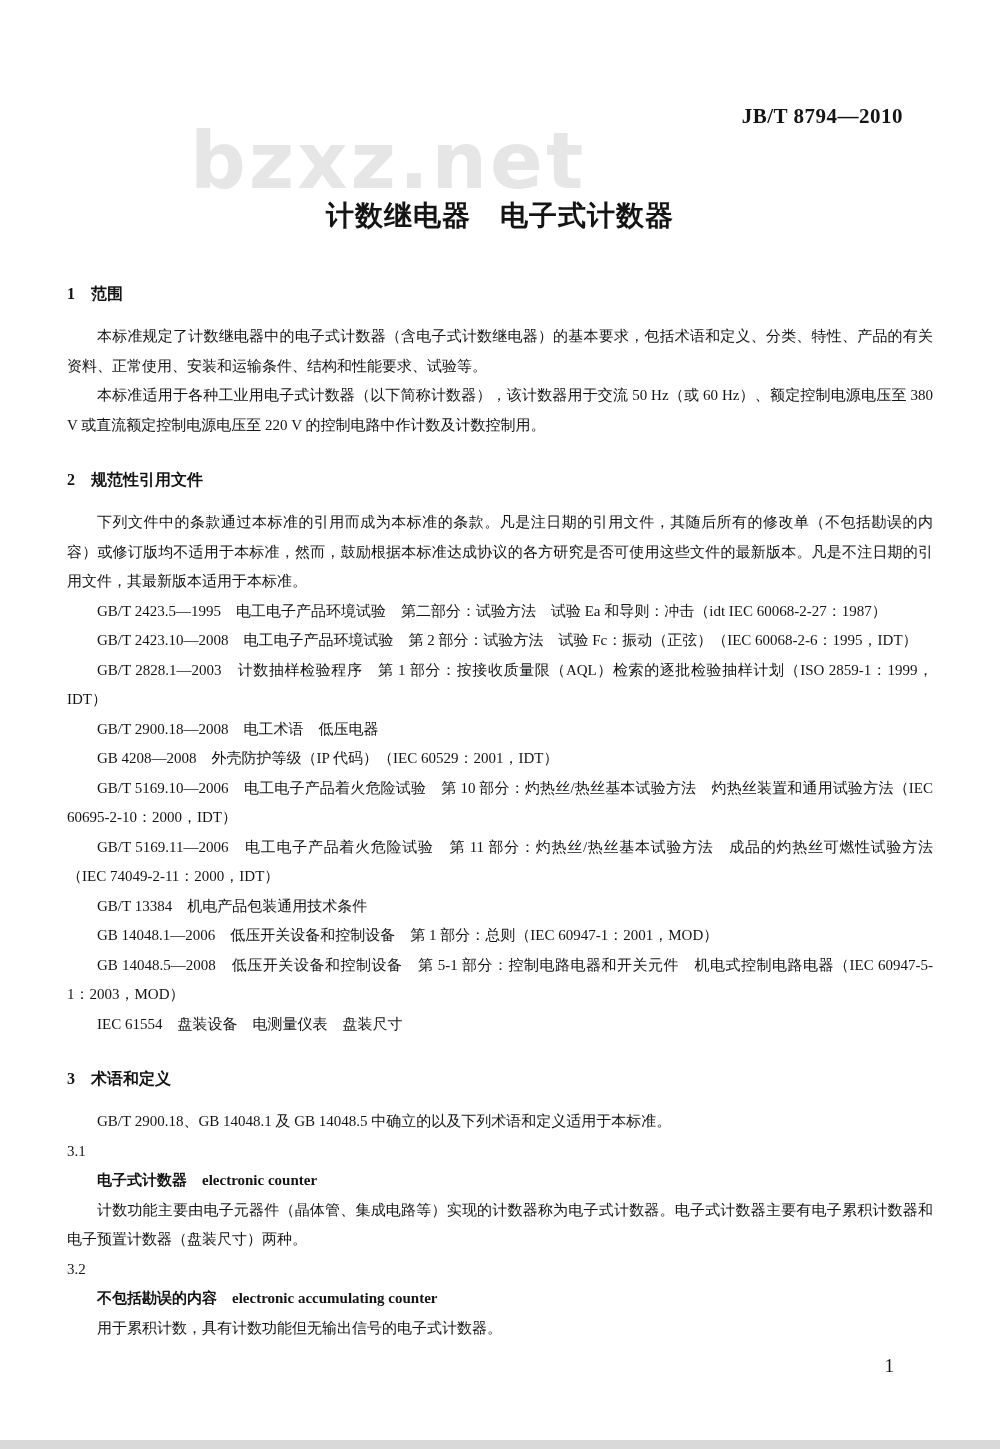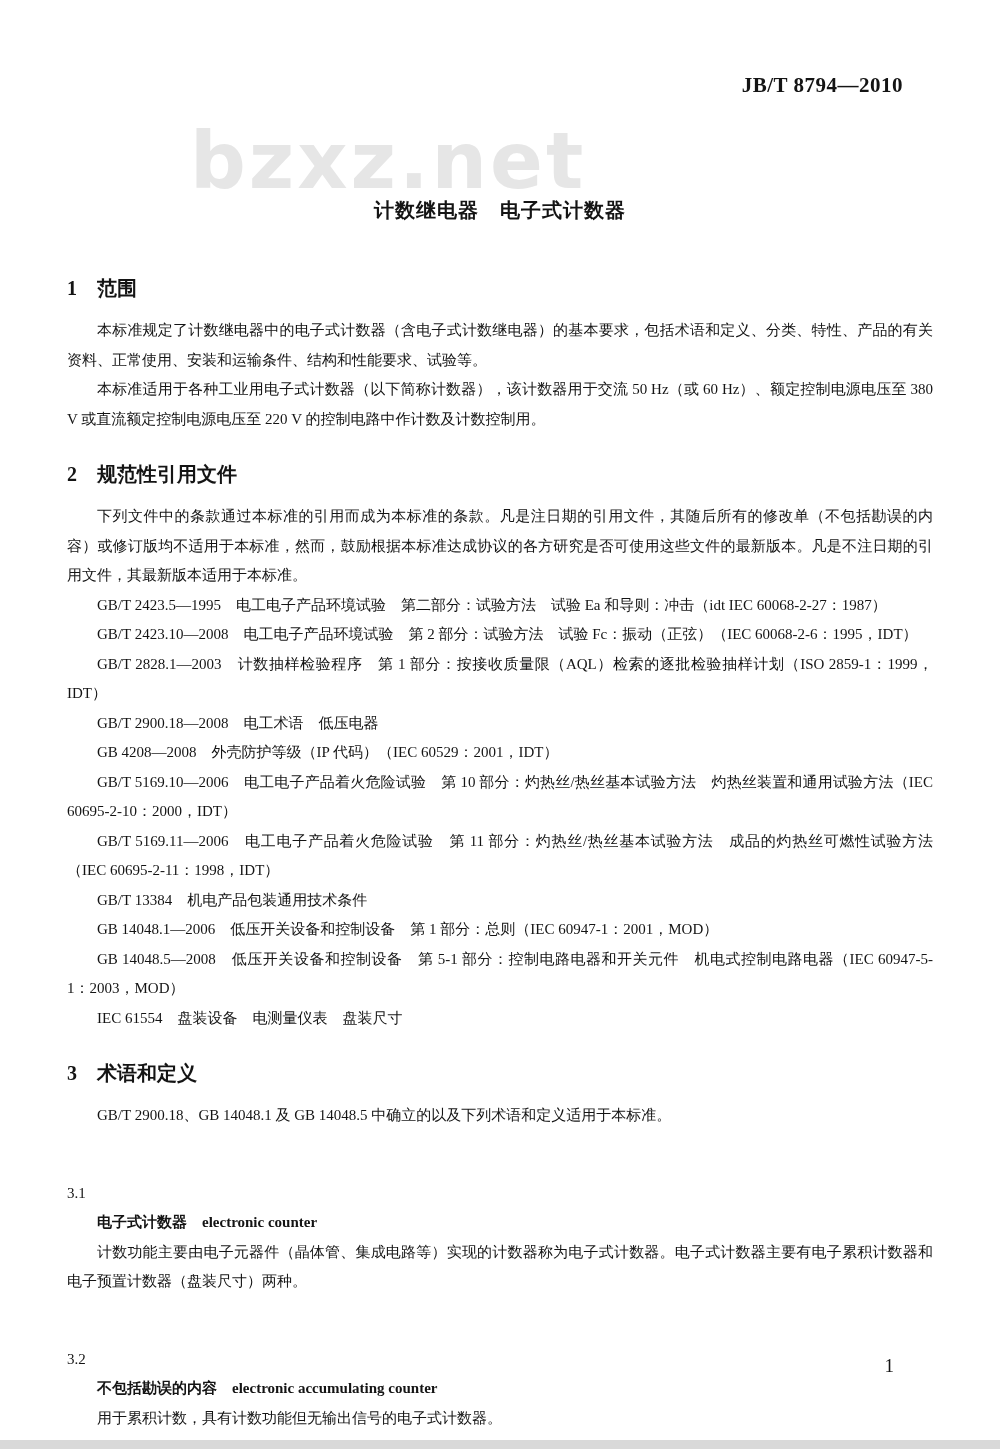--- a/index.html
+++ b/index.html
@@ -23,50 +23,50 @@
     user-select:none;
   }
   .content {
     position:absolute;
     left:67px; top:0;
     width:866px;
     z-index:1;
   }
   .doc-number {
     text-align:right;
-    padding-top:73px;
+    padding-top:104px;
     padding-right:30px;
     font-weight:bold;
     font-size:21px;
     letter-spacing:0.5px;
   }
   .title {
     text-align:center;
     font-weight:bold;
-    font-size:20px;
+    font-size:28px;
     letter-spacing:1px;
-    margin-top:94px;
+    margin-top:69px;
     line-height:36px;
   }
   .sec-heading {
     font-weight:bold;
-    font-size:20px;
+    font-size:16px;
     line-height:28px;
     margin-top:26px;
     margin-bottom:14px;
   }
   .sec-heading.first { margin-top:46px; }
   p.para, p.flat, p.term-title {
     margin:0;
     font-size:15px;
     line-height:29.5px;
     text-align:justify;
   }
   p.para { text-indent:2em; }
-  p.flat { text-indent:0;margin-top:48px; }
+  p.flat { text-indent:0; }
   p.term-title { font-weight:bold; padding-left:2em; }
   .page-number {
     position:absolute;
     right:106px; bottom:72px;
     font-size:19px;
     z-index:1;
   }
   .bottom-strip {
     position:absolute;
     left:0; right:0; bottom:0;
@@ -93,21 +93,21 @@
     <p class="para">本标准适用于各种工业用电子式计数器（以下简称计数器），该计数器用于交流 50 Hz（或 60 Hz）、额定控制电源电压至 380 V 或直流额定控制电源电压至 220 V 的控制电路中作计数及计数控制用。</p>
 
     <div class="sec-heading">2　规范性引用文件</div>
     <p class="para">下列文件中的条款通过本标准的引用而成为本标准的条款。凡是注日期的引用文件，其随后所有的修改单（不包括勘误的内容）或修订版均不适用于本标准，然而，鼓励根据本标准达成协议的各方研究是否可使用这些文件的最新版本。凡是不注日期的引用文件，其最新版本适用于本标准。</p>
     <p class="para">GB/T 2423.5—1995　电工电子产品环境试验　第二部分：试验方法　试验 Ea 和导则：冲击（idt IEC 60068-2-27：1987）</p>
     <p class="para">GB/T 2423.10—2008　电工电子产品环境试验　第 2 部分：试验方法　试验 Fc：振动（正弦）（IEC 60068-2-6：1995，IDT）</p>
     <p class="para">GB/T 2828.1—2003　计数抽样检验程序　第 1 部分：按接收质量限（AQL）检索的逐批检验抽样计划（ISO 2859-1：1999，IDT）</p>
     <p class="para">GB/T 2900.18—2008　电工术语　低压电器</p>
     <p class="para">GB 4208—2008　外壳防护等级（IP 代码）（IEC 60529：2001，IDT）</p>
     <p class="para">GB/T 5169.10—2006　电工电子产品着火危险试验　第 10 部分：灼热丝/热丝基本试验方法　灼热丝装置和通用试验方法（IEC 60695-2-10：2000，IDT）</p>
-    <p class="para">GB/T 5169.11—2006　电工电子产品着火危险试验　第 11 部分：灼热丝/热丝基本试验方法　成品的灼热丝可燃性试验方法（IEC 60695-2-11：1998，IDT）</p>
+    <p class="para">GB/T 5169.11—2006　电工电子产品着火危险试验　第 11 部分：灼热丝/热丝基本试验方法　成品的灼热丝可燃性试验方法（IEC 74049-2-11：2000，IDT）</p>
     <p class="para">GB/T 13384　机电产品包装通用技术条件</p>
     <p class="para">GB 14048.1—2006　低压开关设备和控制设备　第 1 部分：总则（IEC 60947-1：2001，MOD）</p>
     <p class="para">GB 14048.5—2008　低压开关设备和控制设备　第 5-1 部分：控制电路电器和开关元件　机电式控制电路电器（IEC 60947-5-1：2003，MOD）</p>
     <p class="para">IEC 61554　盘装设备　电测量仪表　盘装尺寸</p>
 
     <div class="sec-heading">3　术语和定义</div>
     <p class="para">GB/T 2900.18、GB 14048.1 及 GB 14048.5 中确立的以及下列术语和定义适用于本标准。</p>
 
     <p class="flat">3.1</p>
     <p class="term-title">电子式计数器　electronic counter</p>

